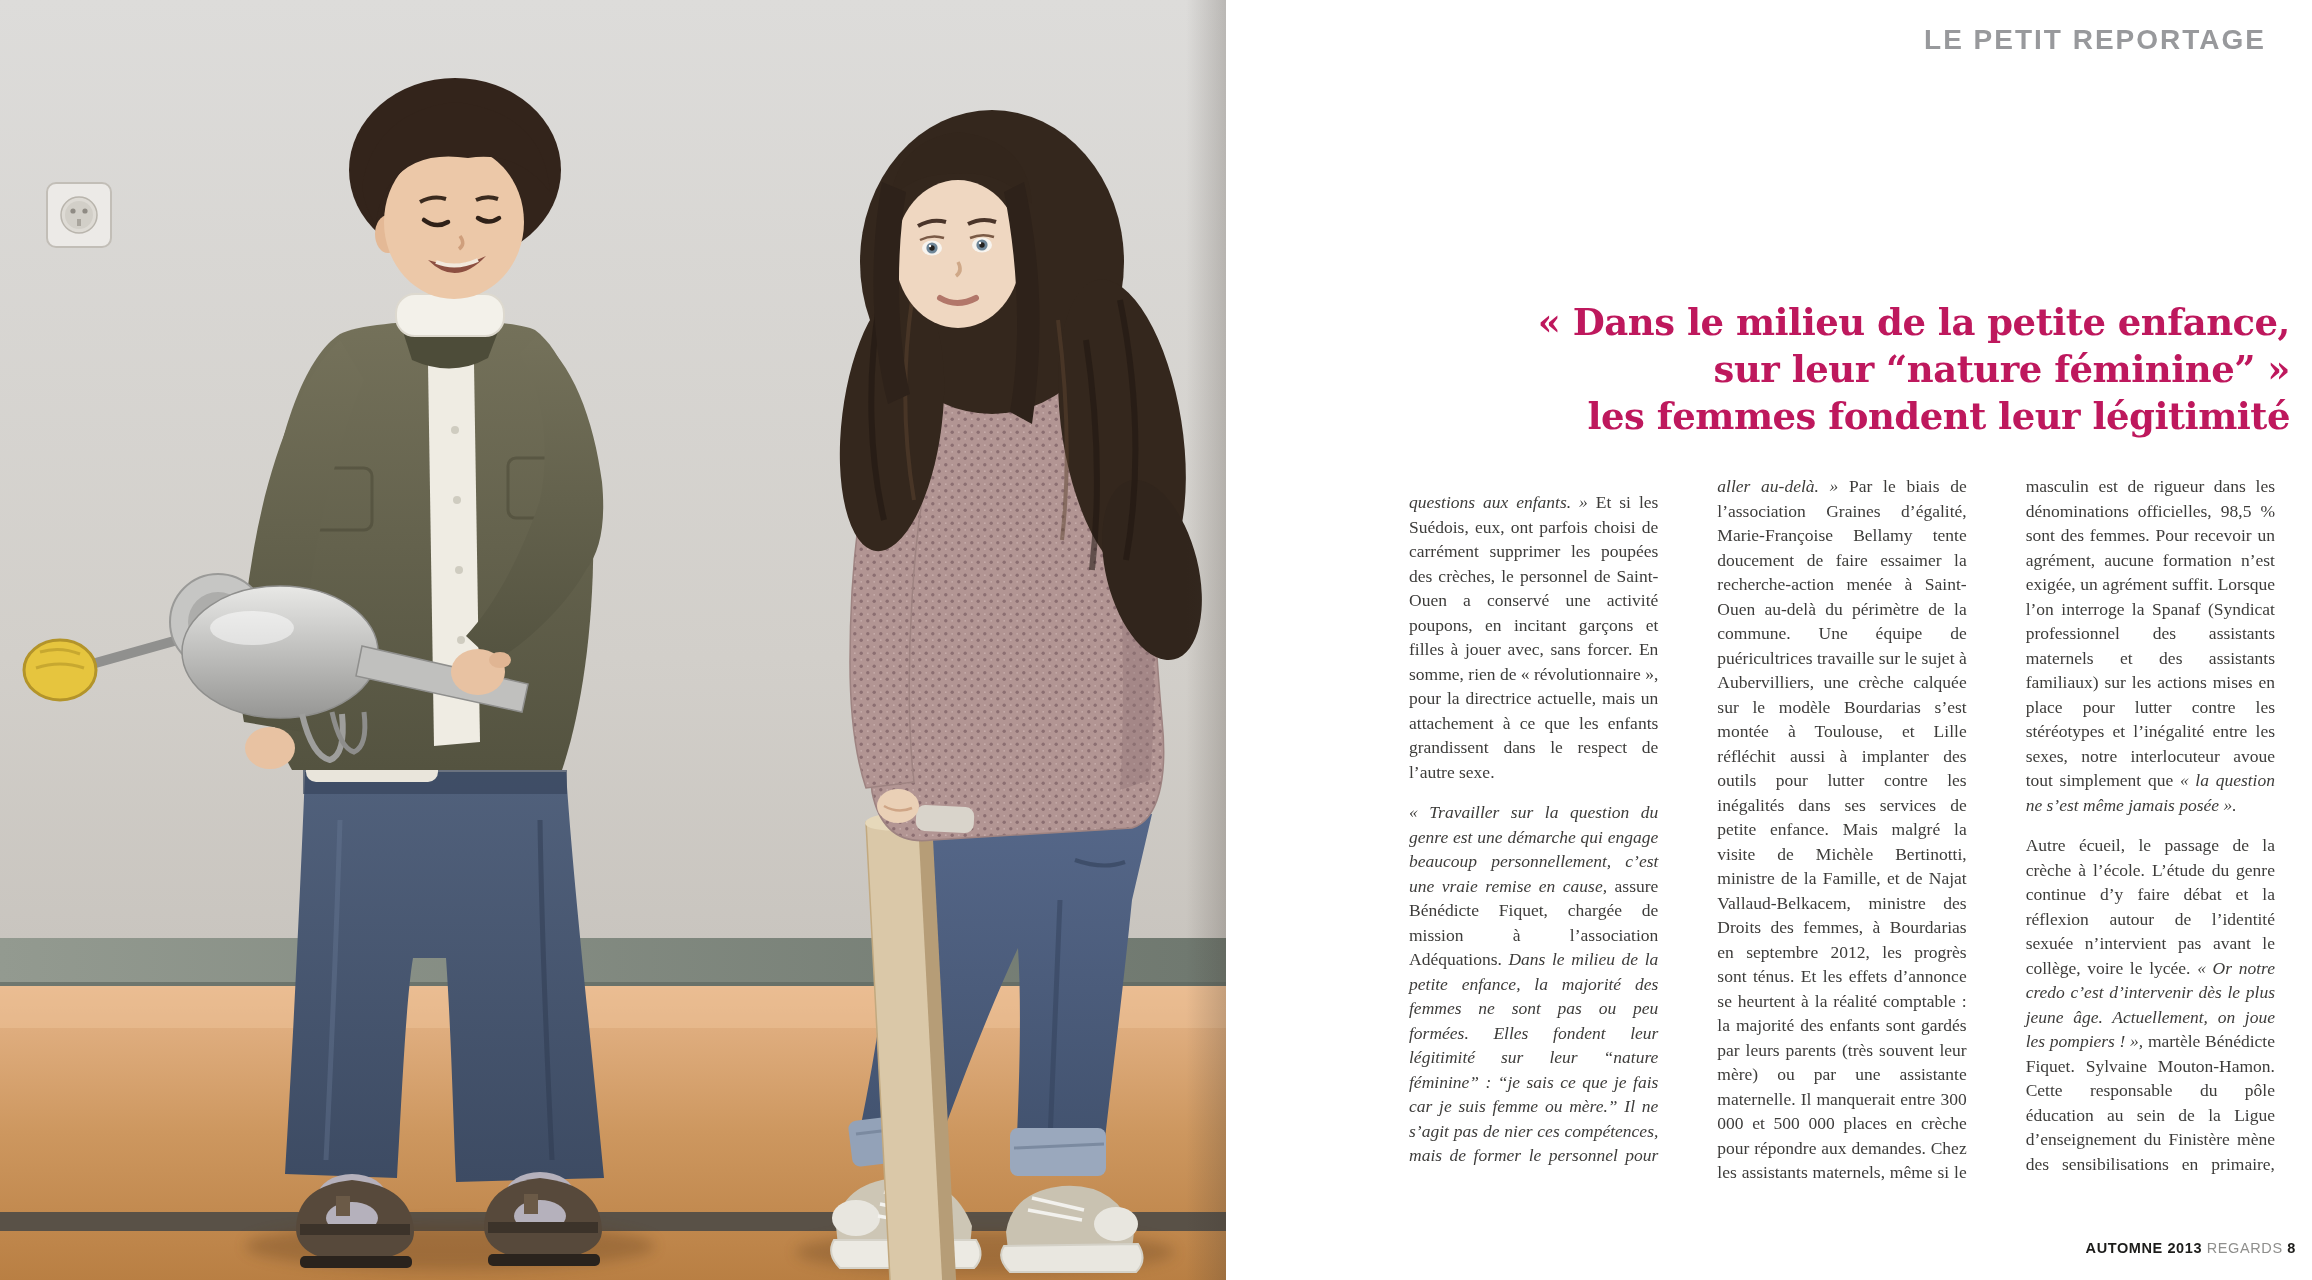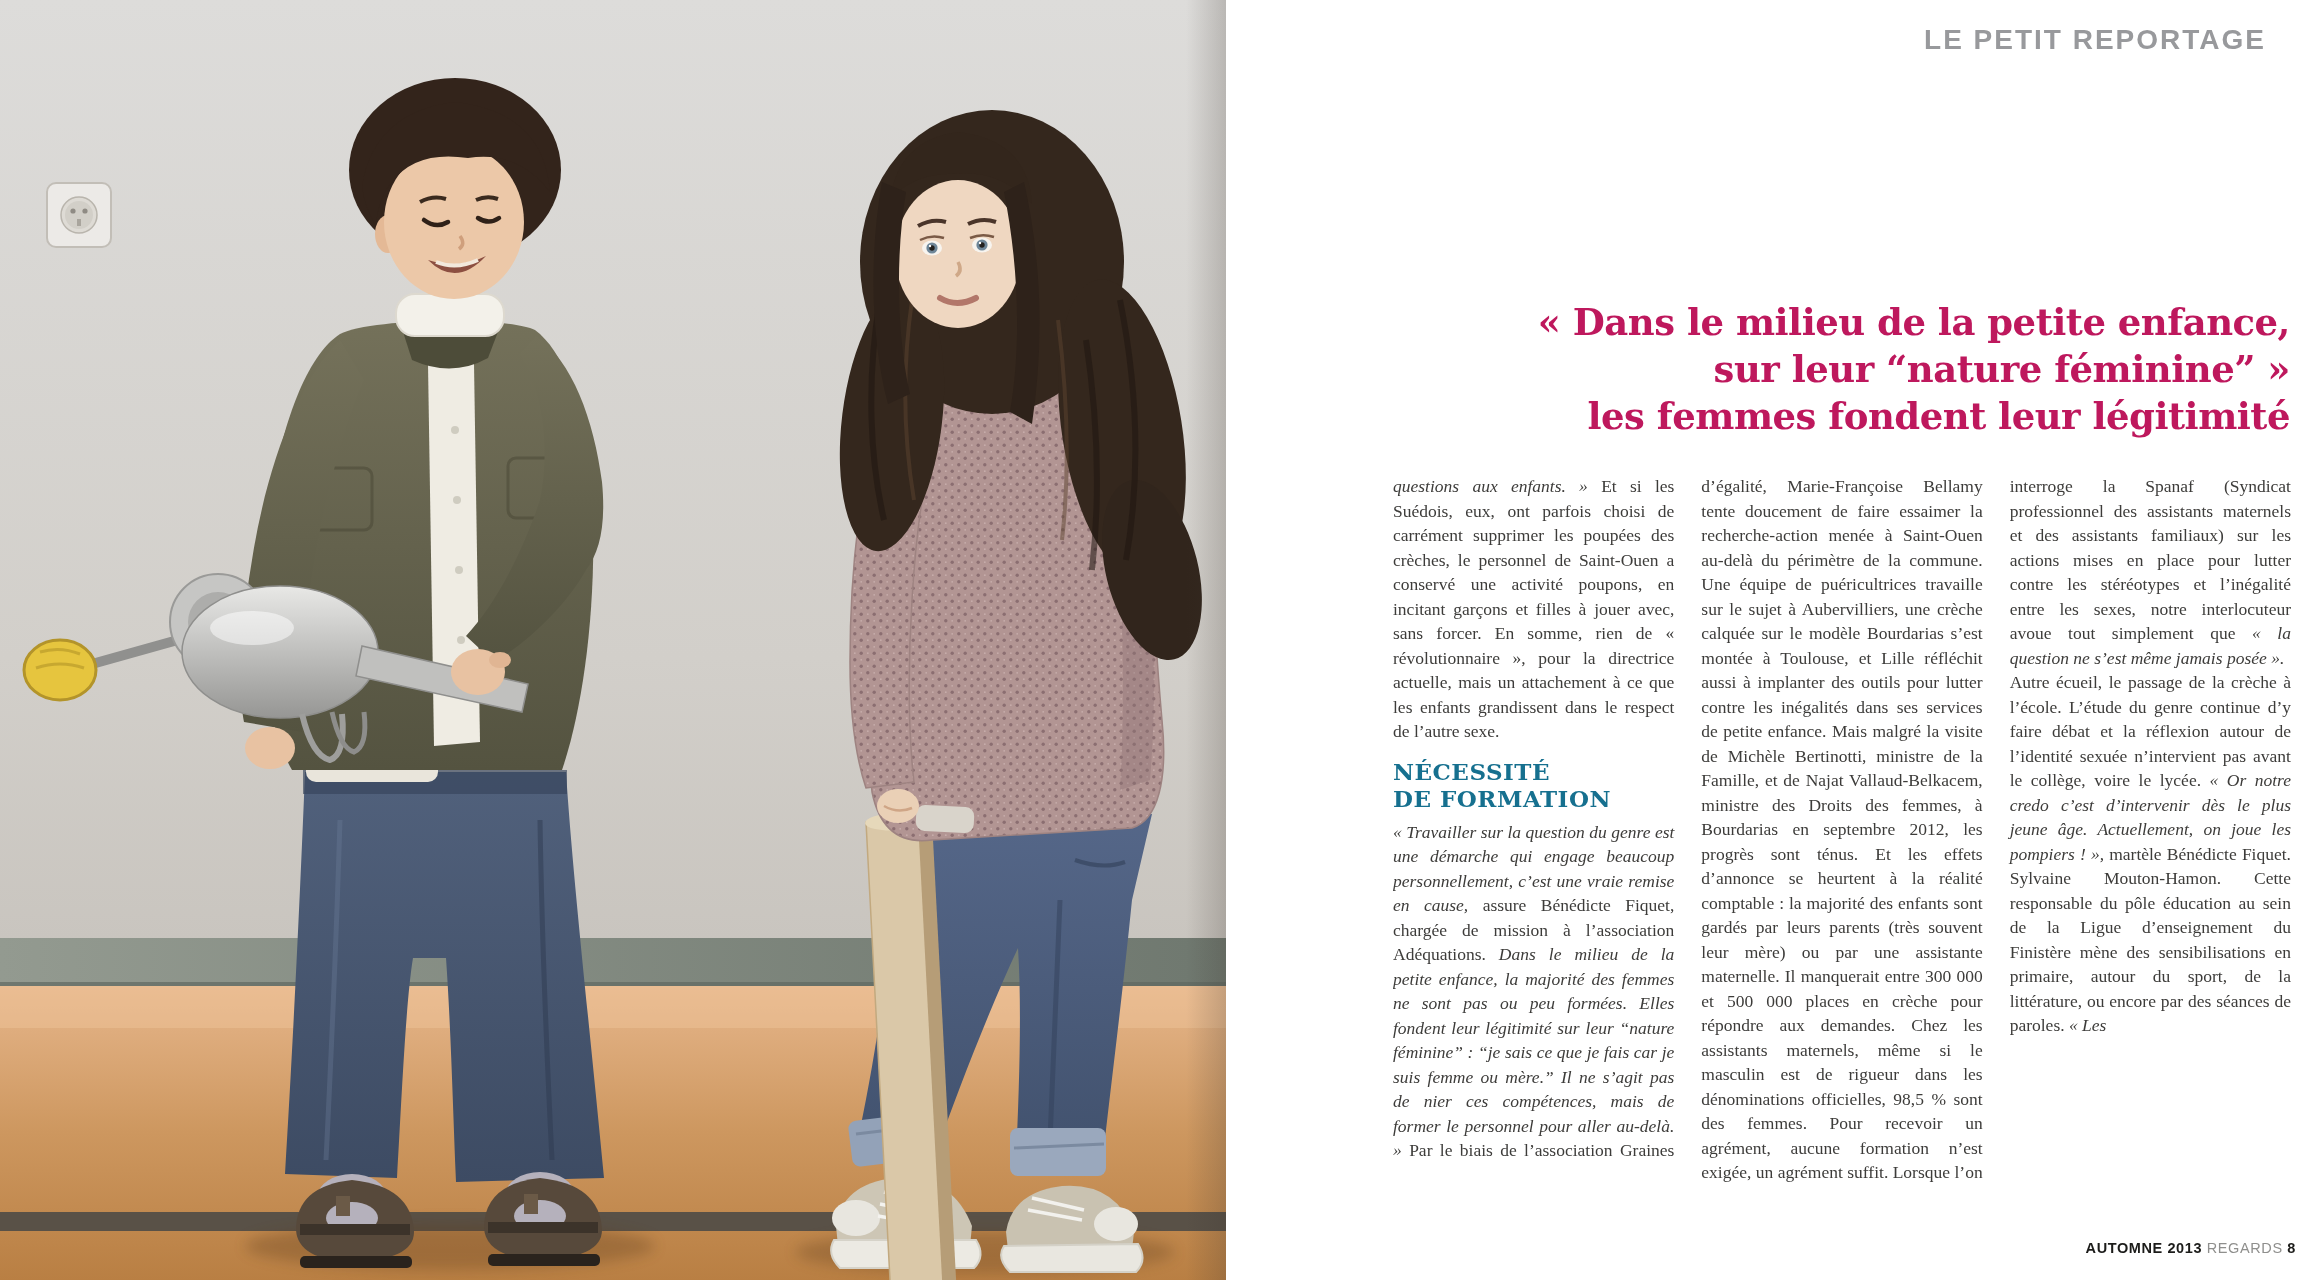--- a/index.html
+++ b/index.html
@@ -10,21 +10,21 @@
   .page{position:absolute;left:1226px;top:0;width:1086px;height:1280px;background:#ffffff;}
   .kicker{position:absolute;top:24px;right:46px;font-family:"Liberation Sans",sans-serif;
           font-weight:bold;font-size:28px;letter-spacing:2px;color:#98999c;white-space:nowrap;}
   .quote{position:absolute;top:299px;left:90px;right:22px;text-align:right;
          font-family:"DejaVu Serif",serif;font-weight:bold;font-size:37px;line-height:47px;
          color:#be185d;letter-spacing:-0.5px;}
   .article{position:absolute;top:474px;left:167px;right:21px;height:712px;
            column-count:3;column-gap:27px;column-fill:auto;
            text-align:justify;font-size:17.5px;line-height:24.5px;color:#3d3c3a;
            overflow:hidden;hyphens:auto;-webkit-hyphens:auto;}
-  .article p{margin:0;}
+  .article p{margin:16px;}
   .article h3{font-family:"DejaVu Serif",serif;font-weight:bold;font-size:23px;line-height:27px;
               letter-spacing:0.5px;color:#16708f;margin:14px 0 8px;text-align:left;}
   .it{font-style:italic;}
   .folio{position:absolute;top:1240px;right:16px;font-family:"Liberation Sans",sans-serif;
          font-size:14.5px;letter-spacing:0.6px;color:#8f8f8d;white-space:nowrap;}
   .folio b{color:#1c1c1a;}
 </style>
 </head>
 <body>
 
@@ -261,21 +261,20 @@
     <div class="kicker">LE PETIT REPORTAGE</div>
 
     <div class="quote">
       <div>« Dans le milieu de la petite enfance,</div>
       <div>sur leur “nature féminine” »</div>
       <div>les femmes fondent leur légitimité</div>
     </div>
 
     <div class="article" lang="fr">
         <p><span class="it">questions aux enfants. » </span><span>Et si les Suédois, eux, ont parfois choisi de carrément supprimer les poupées des crèches, le personnel de Saint-Ouen a conservé une activité poupons, en incitant garçons et filles à jouer avec, sans forcer. En somme, rien de « révolutionnaire », pour la directrice actuelle, mais un attachement à ce que les enfants grandissent dans le respect de l’autre sexe.</span></p>
-        <h3>NÉCESSITÉ<br>DE FORMATION</h3>
         <p><span class="it">« Travailler sur la question du genre est une démarche qui engage beaucoup personnellement, c’est une vraie remise en cause, </span><span>assure Bénédicte Fiquet, chargée de mission à l’association Adéquations. </span><span class="it">Dans le milieu de la petite enfance, la majorité des femmes ne sont pas ou peu formées. Elles fondent leur légitimité sur leur “nature féminine” : “je sais ce que je fais car je suis femme ou mère.” Il ne s’agit pas de nier ces compétences, mais de former le personnel pour aller au-delà. » </span><span>Par le biais de l’association Graines d’égalité, Marie-Françoise Bellamy tente doucement de faire essaimer la recherche-action menée à Saint-Ouen au-delà du périmètre de la commune. Une équipe de puéricultrices travaille sur le sujet à Aubervilliers, une crèche calquée sur le modèle Bourdarias s’est montée à Toulouse, et Lille réfléchit aussi à implanter des outils pour lutter contre les inégalités dans ses services de petite enfance. Mais malgré la visite de Michèle Bertinotti, ministre de la Famille, et de Najat Vallaud-Belkacem, ministre des Droits des femmes, à Bourdarias en septembre 2012, les progrès sont ténus. Et les effets d’annonce se heurtent à la réalité comptable : la majorité des enfants sont gardés par leurs parents (très souvent leur mère) ou par une assistante maternelle. Il manquerait entre 300 000 et 500 000 places en crèche pour répondre aux demandes. Chez les assistants maternels, même si le masculin est de rigueur dans les dénominations officielles, 98,5 % sont des femmes. Pour recevoir un agrément, aucune formation n’est exigée, un agrément suffit. Lorsque l’on interroge la Spanaf (Syndicat professionnel des assistants maternels et des assistants familiaux) sur les actions mises en place pour lutter contre les stéréotypes et l’inégalité entre les sexes, notre interlocuteur avoue tout simplement que </span><span class="it">« la question ne s’est même jamais posée ».</span></p>
         <p><span>Autre écueil, le passage de la crèche à l’école. L’étude du genre continue d’y faire débat et la réflexion autour de l’identité sexuée n’intervient pas avant le collège, voire le lycée. </span><span class="it">« Or notre credo c’est d’intervenir dès le plus jeune âge. Actuellement, on joue les pompiers ! », </span><span>martèle Bénédicte Fiquet. Sylvaine Mouton-Hamon. Cette responsable du pôle éducation au sein de la Ligue d’enseignement du Finistère mène des sensibilisations en primaire, autour du sport, de la littérature, ou encore par des séances de paroles. </span><span class="it">« Les</span></p>
       </div>
 
     <div class="folio"><b>AUTOMNE 2013</b> <span>REGARDS</span> <b>8</b></div>
 
   </div>
 </div>
 
 </body></html>

